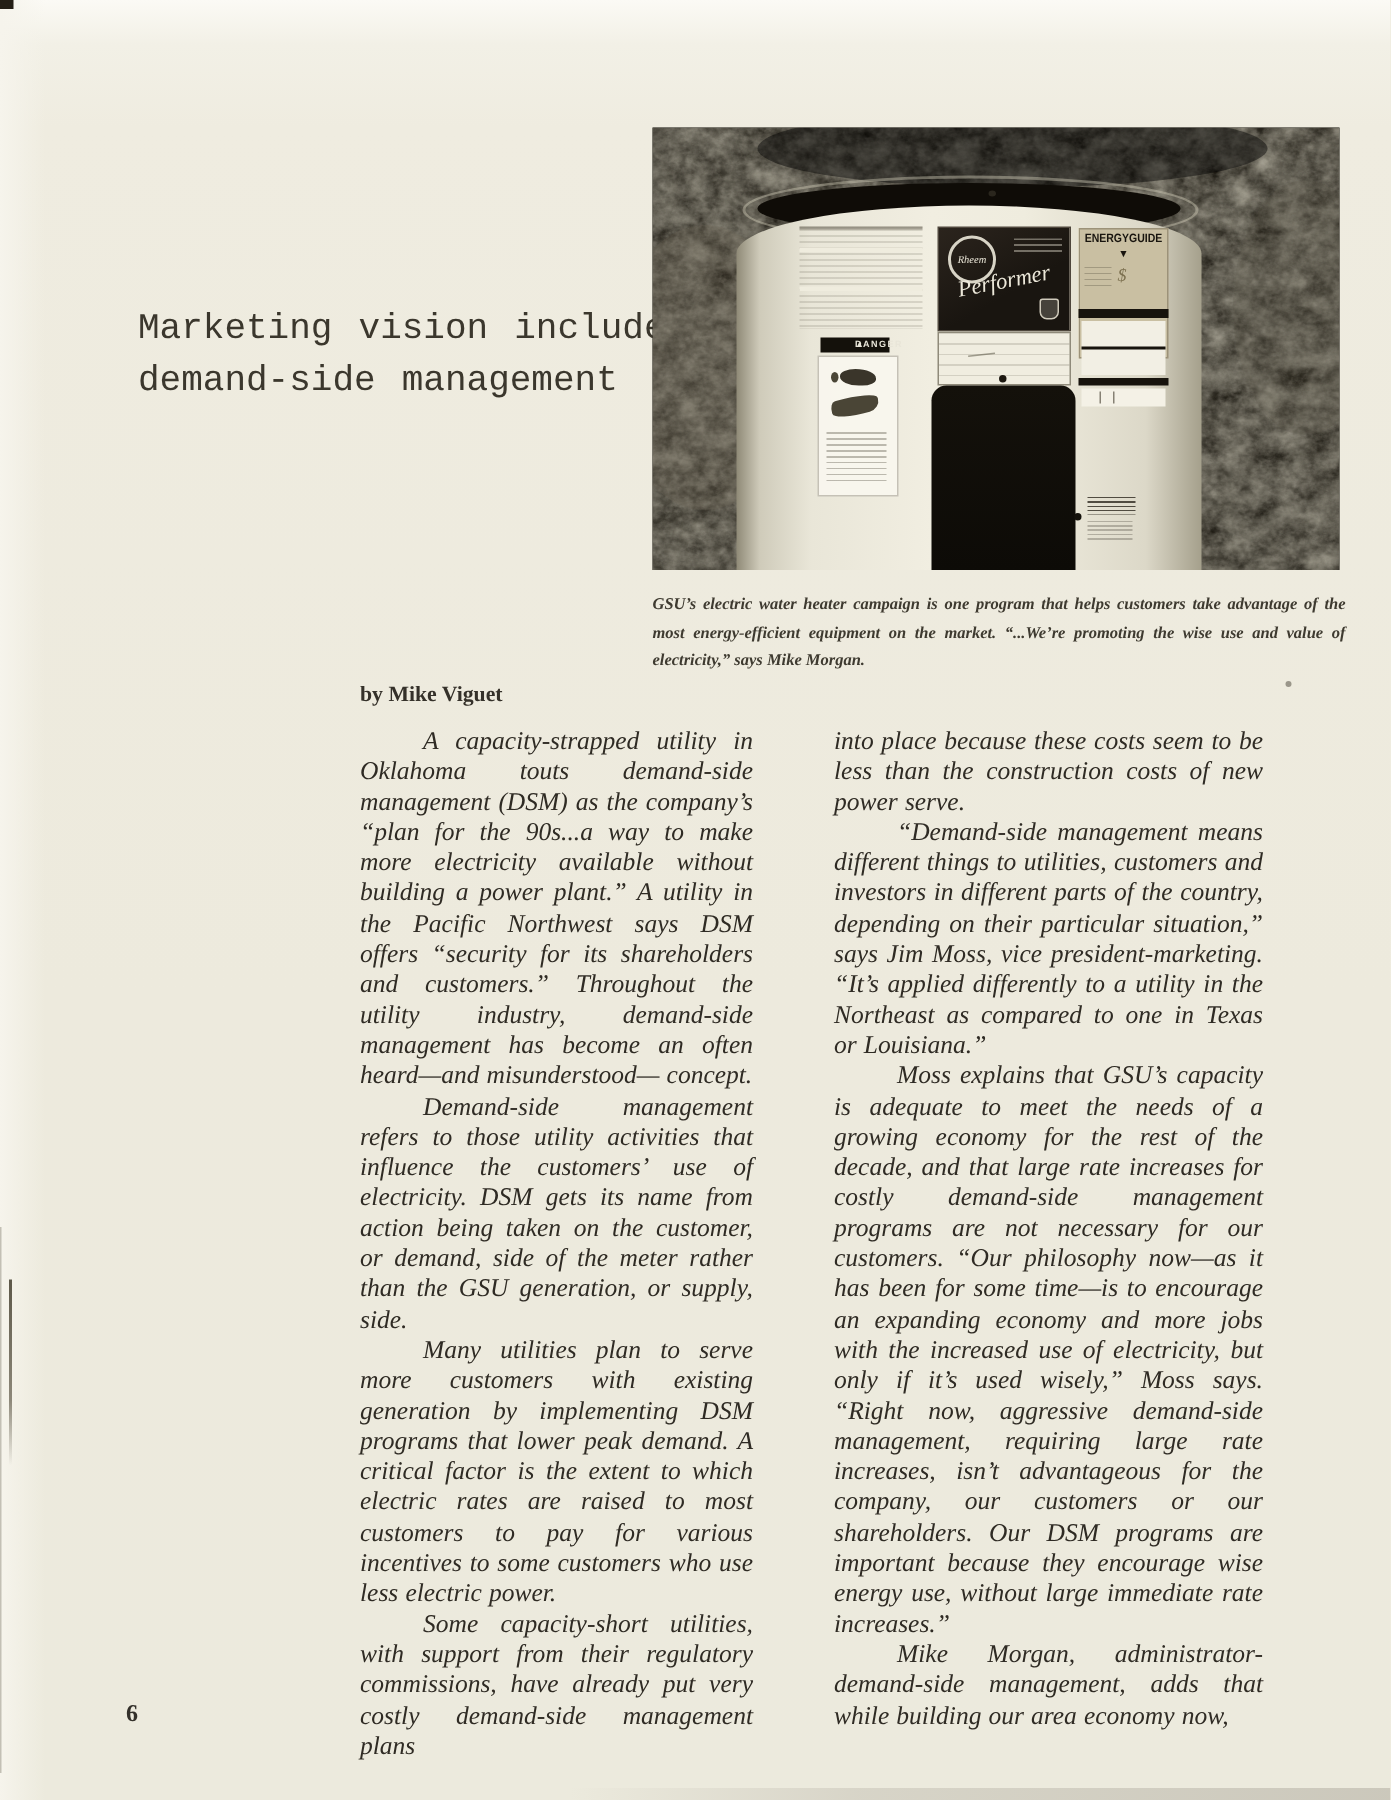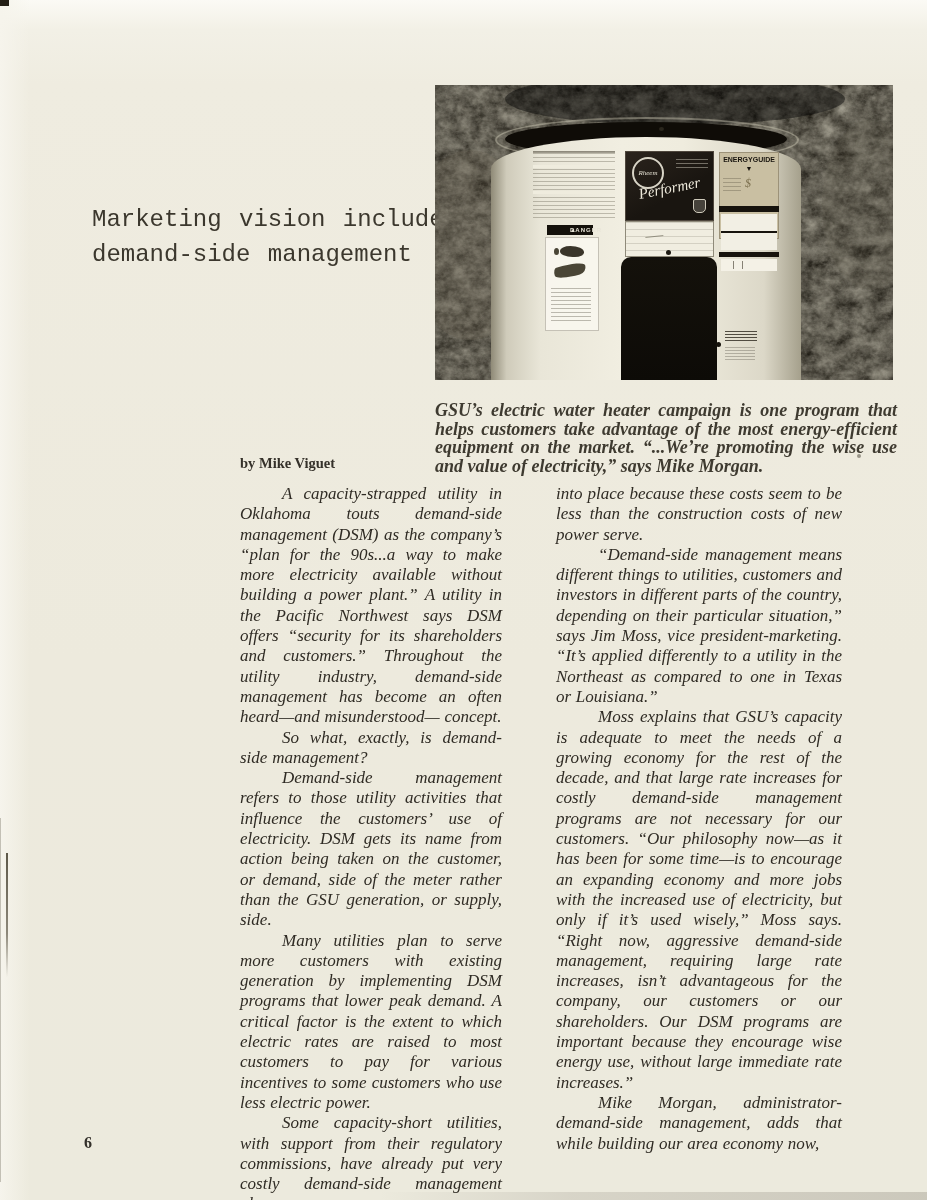--- a/index.html
+++ b/index.html
@@ -79,21 +79,21 @@
     border-left:1px solid rgba(60,55,40,.6);border-right:1px solid rgba(60,55,40,.6);}
   .access-panel{left:186px;top:172px;width:96px;height:123px;border-radius:10px 10px 0 0;
     background:linear-gradient(180deg,#14110b,#0d0b07);}
   .panel-dot{left:231px;top:165px;width:5px;height:5px;background:#1c1810;border-radius:50%;}
   .element-dot{left:281px;top:257px;width:5px;height:5px;background:#15120c;border-radius:50%;}
   .element-label{left:290px;top:246px;width:32px;height:12px;
     background:repeating-linear-gradient(180deg,rgba(55,50,40,.85) 0 1px,rgba(0,0,0,0) 1px 3px);}
   .element-sublines{left:290px;top:262px;width:30px;height:14px;opacity:.45;
     background:repeating-linear-gradient(180deg,rgba(70,65,55,.7) 0 1px,rgba(0,0,0,0) 1px 3px);}
   
-  .caption{position:absolute;left:435px;top:383px;width:462px;font-size:18px;line-height:18.6px;
+  .caption{position:absolute;left:435px;top:383px;width:462px;font-size:11px;line-height:18.6px;
     font-weight:bold;font-style:italic;color:#3e3a30;text-align:justify;}
   .byline{position:absolute;left:240px;top:455px;font-size:14.5px;font-weight:bold;color:#35312a;}
   .article{position:absolute;left:240px;top:484px;width:602px;display:flex;gap:54px;
     color:#2f2b24;font-size:17px;line-height:20.3px;text-align:justify;}
   .col-left{width:262px;}
   .col-right{width:286px;}
   .article p{margin:0;text-indent:42px;word-spacing:.5px;font-style:italic;}
   .article p.no-indent{text-indent:0;}
   .page-number{position:absolute;left:84px;top:1134px;font-size:16px;font-weight:bold;color:#33302a;}
 </style>
@@ -186,21 +186,20 @@
     <div class="element-sublines"></div>
   </div>
 
   <p class="caption">GSU’s electric water heater campaign is one program that helps customers take advantage of the most energy-efficient equipment on the market. “...We’re promoting the wise use and value of electricity,” says Mike Morgan.</p>
 
   <div class="byline">by Mike Viguet</div>
 
   <div class="article">
     <div class="col-left">
       <p>A capacity-strapped utility in Oklahoma touts demand-side management (DSM) as the company’s “plan for the 90s...a way to make more electricity available without building a power plant.”  A utility in the Pacific Northwest says DSM offers “security for its shareholders and customers.” Throughout the utility industry, demand-side management has become an often heard—and misunderstood— concept.</p>
-      <p>So what, exactly, is demand-side management?</p>
       <p>Demand-side management refers to those utility activities that influence the customers’ use of electricity. DSM gets its name from action being taken on the customer, or demand, side of the meter rather than the GSU generation, or supply, side.</p>
       <p>Many utilities plan to serve more customers with existing generation by implementing DSM programs that lower peak demand.  A critical factor is the extent to which electric rates are raised to most customers to pay for various incentives to some customers who use less electric power.</p>
       <p>Some capacity-short utilities, with support from their regulatory commissions, have already put very costly demand-side management plans</p>
     </div>
     <div class="col-right">
       <p class="no-indent">into place because these costs seem to be less than the construction costs of new power serve.</p>
       <p>“Demand-side management means different things to utilities, customers and investors in different parts of the country, depending on their particular situation,” says Jim Moss, vice president-marketing.  “It’s applied differently to a utility in the Northeast as compared to one in Texas or Louisiana.”</p>
       <p>Moss explains that GSU’s capacity is adequate to meet the needs of a growing economy for the rest of the decade, and that large rate increases for costly demand-side management programs are not necessary for our customers. “Our philosophy now—as it has been for some time—is to encourage an expanding economy and more jobs with the increased use of electricity, but only if it’s used wisely,” Moss says.  “Right now, aggressive demand-side management, requiring large rate increases, isn’t advantageous for the company, our customers or our shareholders.  Our DSM programs are important because they encourage wise energy use, without large immediate rate increases.”</p>
       <p>Mike Morgan, administrator-demand-side management, adds that while building our area economy now,</p>
     </div>

